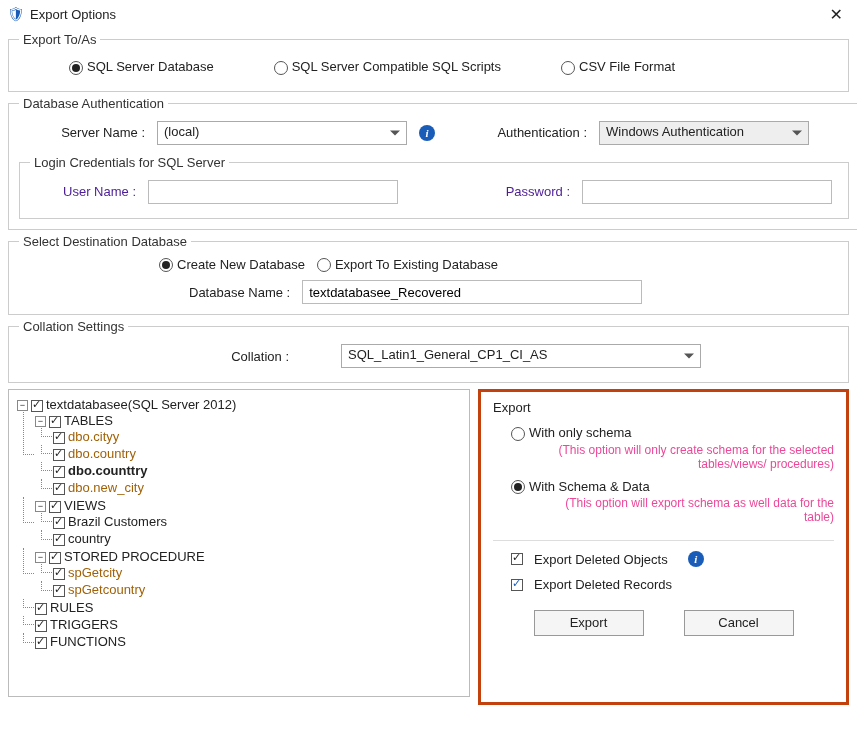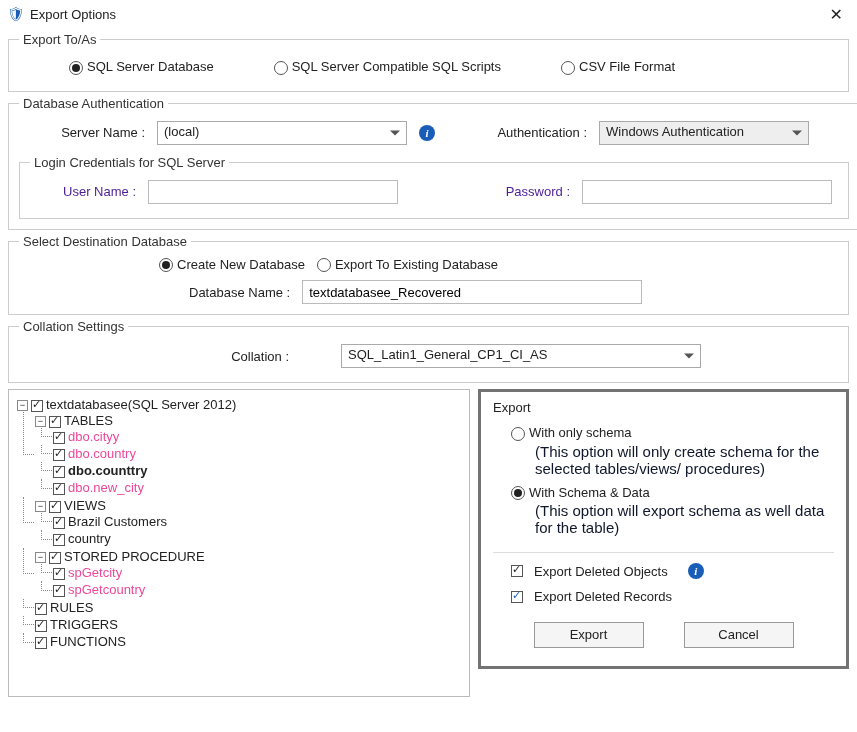--- a/index.html
+++ b/index.html
@@ -21,36 +21,36 @@
 .text-in { border: 1px solid #bbb; height: 24px; padding: 2px 6px; background: #fff; }
 .select-in { border: 1px solid #aaa; height: 24px; padding: 2px 22px 2px 6px; background: #fff; position: relative; cursor: default; }
 .select-in.gray { background: #eee; }
 .select-in::after { content: ""; position: absolute; right: 6px; top: 50%; width: 0; height: 0; border-left: 5px solid transparent; border-right: 5px solid transparent; border-top: 5px solid #555; transform: translateY(-50%); }
 .disabled-text { color: #4c1d95; }
 
 .info-icon { width: 16px; height: 16px; border-radius: 50%; background: #1a5db8; color: #fff; font-weight: bold; font-style: italic; font-size: 11px; display: inline-flex; align-items: center; justify-content: center; font-family: Georgia, serif; }
 
 .bottom { display: flex; gap: 8px; margin: 6px 8px 8px; }
 .tree-pane { width: 462px; height: 308px; border: 1px solid #bbb; padding: 6px 4px; overflow: auto; }
-.export-pane { flex: 1; height: 280px; border: 3px solid #737373; padding: 8px 12px; }
+.export-pane { flex: 1; height: 316px; border: 3px solid #c2410c; padding: 8px 12px; }
 
 .tree { font-size: 13px; }
 .tree ul { list-style: none; margin: 0; padding-left: 18px; }
 .tree > ul { padding-left: 4px; }
 .tree li { position: relative; padding: 1px 0; white-space: nowrap; }
 .tree li::before { content: ""; position: absolute; left: -12px; top: 0; bottom: 50%; width: 10px; border-left: 1px dotted #888; border-bottom: 1px dotted #888; }
 .tree li:last-child::before { bottom: auto; height: 9px; }
 .tree > ul > li::before { display: none; }
 .exp { display: inline-flex; width: 11px; height: 11px; border: 1px solid #888; align-items: center; justify-content: center; font-size: 9px; line-height: 1; margin-right: 3px; background: #fff; cursor: pointer; vertical-align: middle; }
 .chk { display: inline-block; width: 12px; height: 12px; border: 1px solid #555; margin-right: 3px; position: relative; vertical-align: middle; cursor: pointer; }
 .chk.checked::after { content: "✓"; position: absolute; top: -3px; left: 0; font-size: 11px; color: #222; }
-.red { color: #ec4899; text-align: right; }
+.red { color: #a16207; text-align: right; }
 .bold { font-weight: bold; }
 
-.export-pane .hint { color: #0f172a; font-size: 15px; padding: 2px 0 8px 24px; }
+.export-pane .hint { color: #ec4899; font-size: 12px; padding: 2px 0 8px 24px; text-align: right; }
 .btn { width: 110px; height: 26px; border: 1px solid #999; background: #f5f5f5; text-align: center; line-height: 24px; cursor: pointer; }
 .btn-row { display: flex; gap: 40px; justify-content: center; margin-top: 18px; }
 .chk-blue::after { color: #1a5db8 !important; }
 
 .radio-dot { appearance: none; width: 14px; height: 14px; border: 1px solid #555; border-radius: 50%; position: relative; cursor: pointer; }
 .radio-dot:checked::after { content: ""; position: absolute; inset: 2px; border-radius: 50%; background: #222; }
 
 .app-icon { width: 16px; height: 16px; display: inline-flex; align-items: center; justify-content: center; color: #1a5db8; font-size: 14px; }
 </style>
 </head>

